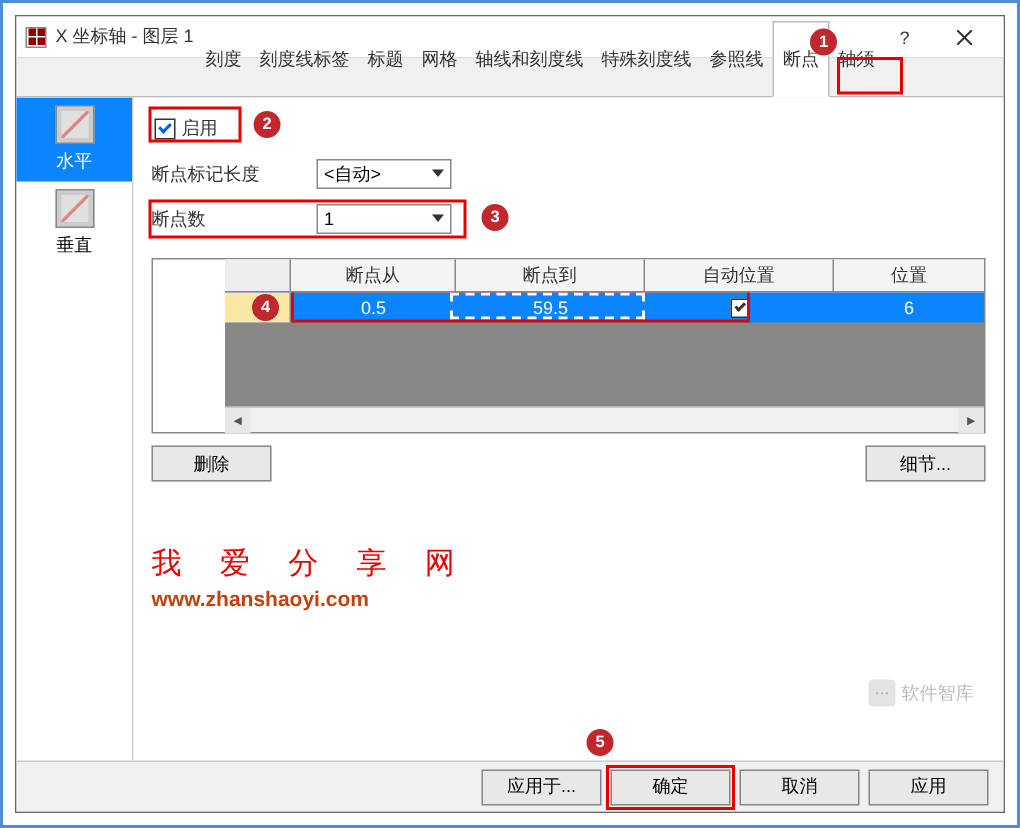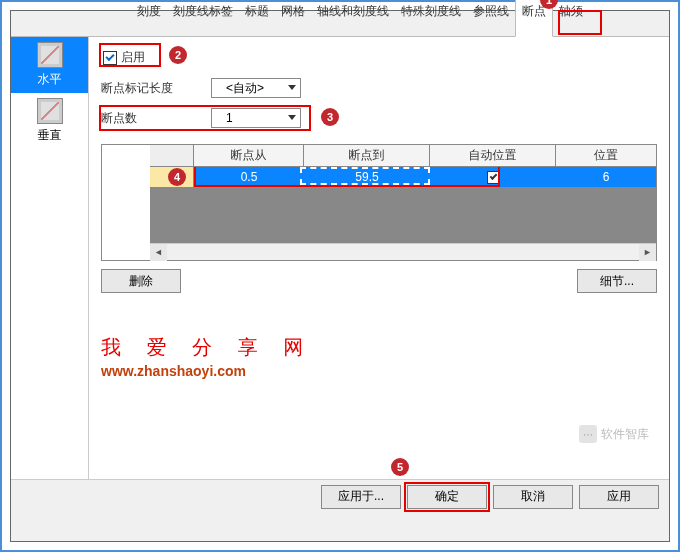--- a/index.html
+++ b/index.html
@@ -21,21 +21,21 @@
   .side-item { height: 56px; display: flex; flex-direction: column; align-items: center; justify-content: center; cursor: pointer; }
   .side-item.active { background: #0a84ff; color: #fff; }
   .side-icon { width: 26px; height: 26px; background: #ccc; border: 1px solid #888; position: relative; }
   .side-icon::before { content: ""; position: absolute; left: 3px; top: 3px; right: 3px; bottom: 3px; background: linear-gradient(135deg, #e0e0e0 45%, #d88 46%, #d88 54%, #e0e0e0 55%); }
   .side-label { margin-top: 3px; }
   .content { flex: 1; background: #fff; padding: 10px 12px; position: relative; }
   .row { display: flex; align-items: center; margin-bottom: 10px; position: relative; }
   .checkbox { width: 14px; height: 14px; border: 1px solid #333; background: #fff; margin-right: 4px; display: flex; align-items: center; justify-content: center; }
   .checkmark { width: 8px; height: 5px; border-left: 2px solid #0066cc; border-bottom: 2px solid #0066cc; transform: rotate(-45deg); margin-top: -2px; }
   .label { color: #333; }
-  .select { border: 1px solid #888; background: #fff; height: 20px; display: flex; align-items: center; padding: 0 14px; cursor: pointer; position: relative; }
+  .select { border: 1px solid #888; background: #fff; height: 20px; display: flex; align-items: center; padding: 0 4px; cursor: pointer; position: relative; }
   .select .caret { position: absolute; right: 4px; top: 6px; width: 0; height: 0; border-left: 4px solid transparent; border-right: 4px solid transparent; border-top: 5px solid #333; }
   .hl-box { border: 2px solid #e60000; position: absolute; pointer-events: none; }
   .badge { width: 18px; height: 18px; border-radius: 50%; background: #c1272d; color: #fff; display: flex; align-items: center; justify-content: center; font-size: 11px; font-weight: bold; position: absolute; }
   .table-wrap { border: 1px solid #888; margin-top: 16px; padding-left: 48px; }
   .thead { display: flex; background: #f4f4f4; border-bottom: 1px solid #888; height: 22px; }
   .th { border-right: 1px solid #888; display: flex; align-items: center; justify-content: center; color: #333; }
   .th:last-child { border-right: none; }
   .tbody { background: #888; height: 76px; position: relative; overflow: hidden; }
   .trow { display: flex; background: #0a84ff; color: #fff; height: 20px; align-items: center; }
   .td { display: flex; align-items: center; justify-content: center; height: 20px; }
@@ -62,20 +62,36 @@
   .footer-logo .ic { width: 18px; height: 18px; border-radius: 3px; background: #ddd; display:flex; align-items:center; justify-content:center; font-size:10px; color:#888;}
   .chk-white { width: 13px; height: 13px; background: #fff; border: 1px solid #333; display: flex; align-items: center; justify-content: center; }
   .chk-white .cm { width: 7px; height: 4px; border-left: 2px solid #333; border-bottom: 2px solid #333; transform: rotate(-45deg); margin-top: -2px; }
 </style>
 </head>
 <body>
 
 <div class="outer">
   <div class="window">
 
+    <div class="titlebar">
+      <div class="app-icon">
+          <span></span>
+          <span></span>
+          <span></span>
+          <span></span>
+        </div>
+      <div class="title">X 坐标轴 - 图层 1</div>
+      <div class="winbtn">?</div>
+      <div class="winbtn close">
+        <svg viewBox="0 0 10 10">
+            <line x1="0" y1="0" x2="10" y2="10" stroke="#333" stroke-width="1.3"></line>
+            <line x1="10" y1="0" x2="0" y2="10" stroke="#333" stroke-width="1.3"></line>
+          </svg>
+      </div>
+    </div>
 
     <div class="tabbar">
       <div class="tab">刻度</div>
       <div class="tab">刻度线标签</div>
       <div class="tab">标题</div>
       <div class="tab">网格</div>
       <div class="tab">轴线和刻度线</div>
       <div class="tab">特殊刻度线</div>
       <div class="tab">参照线</div>
       <div class="tab active">断点</div>

